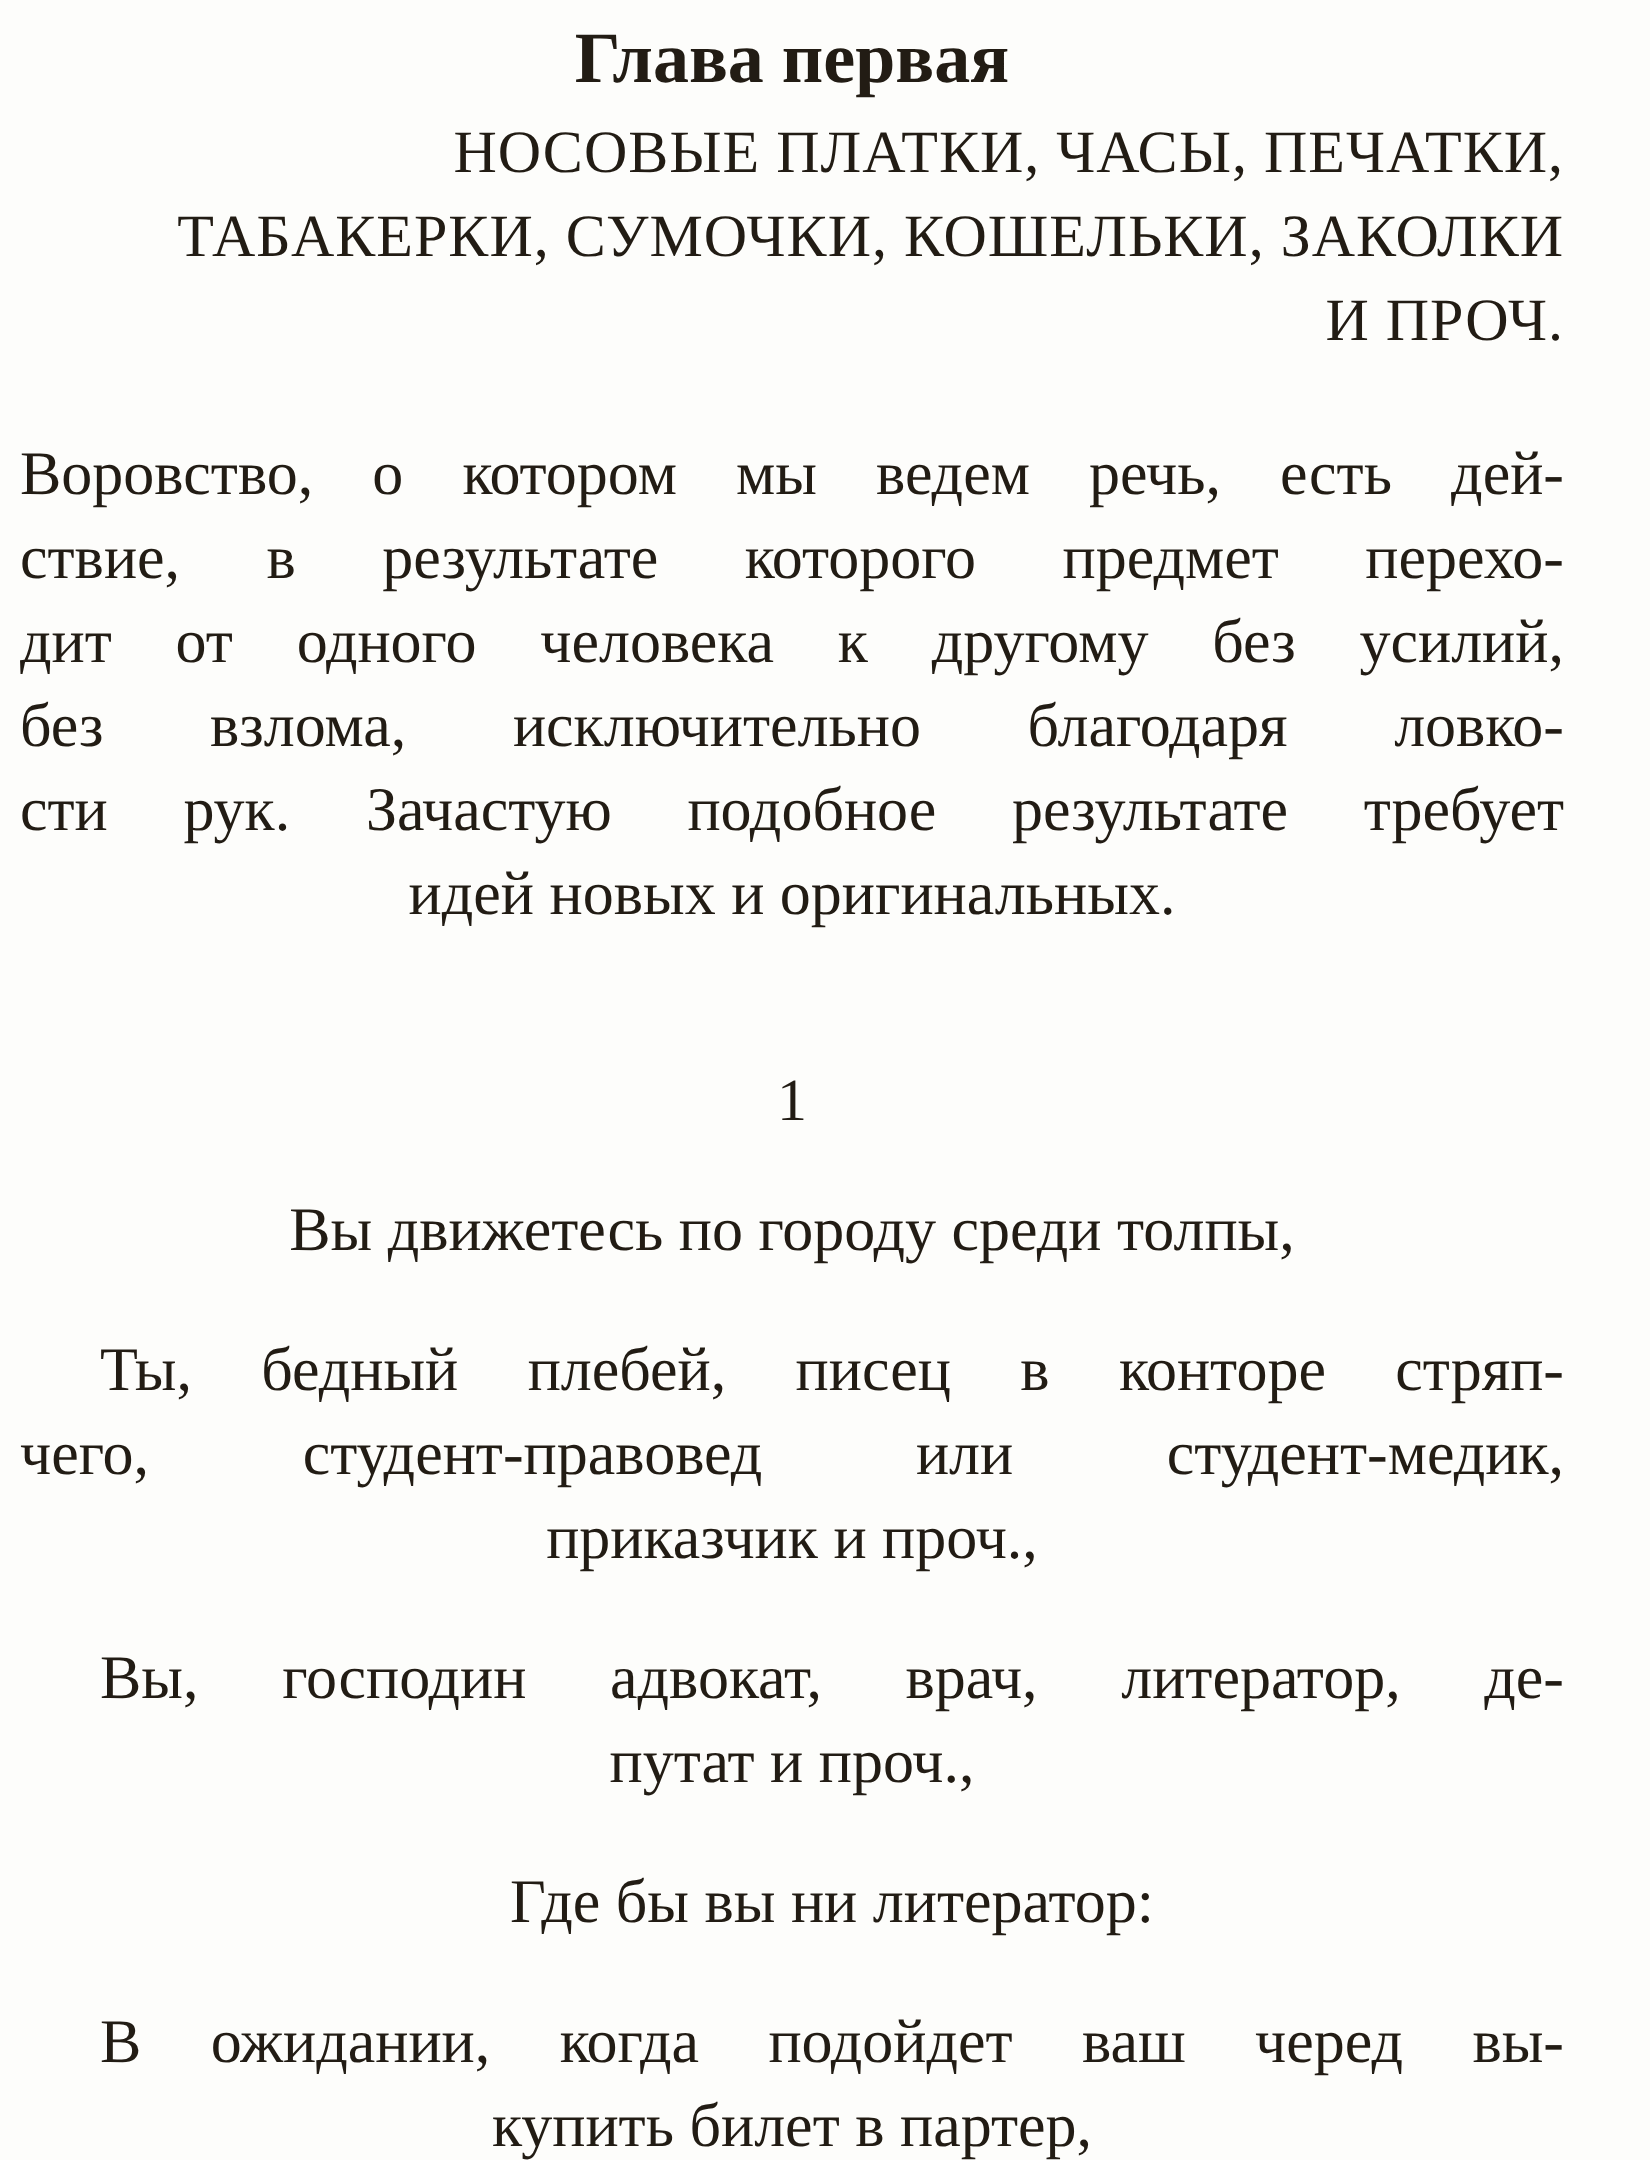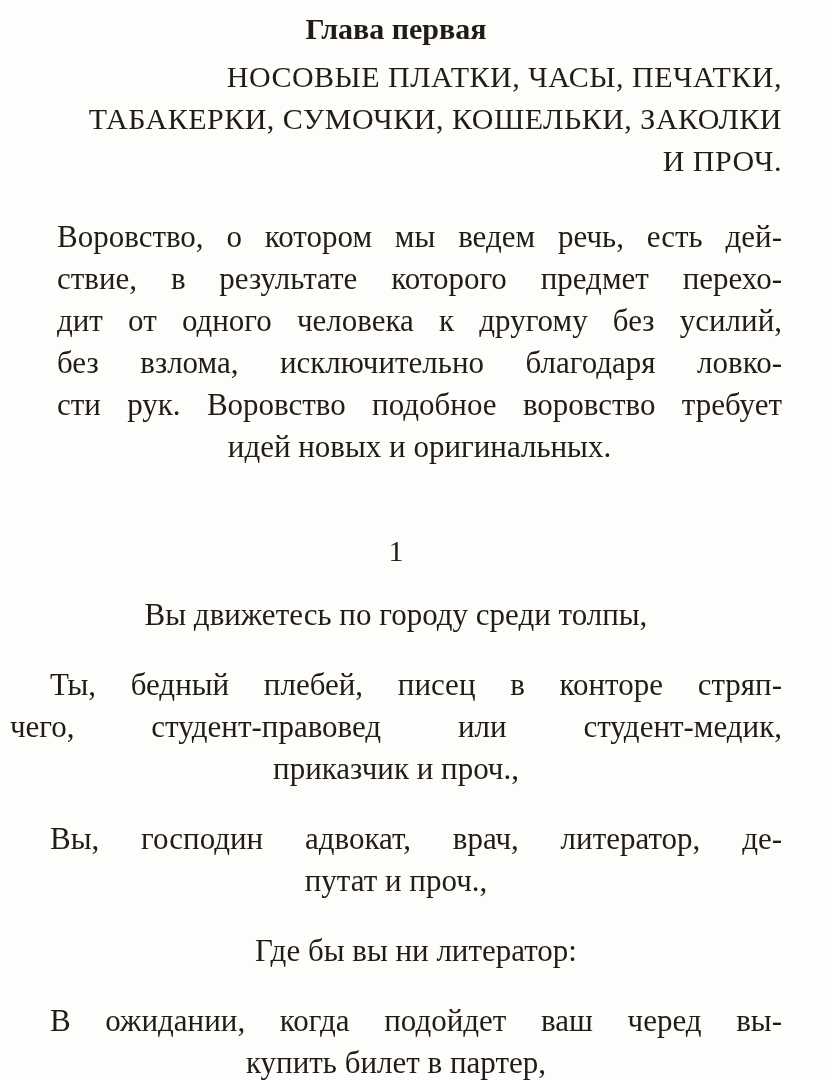--- a/index.html
+++ b/index.html
@@ -26,36 +26,36 @@
     line-height: 42px;
     white-space: normal;
   }
   .justify {
     text-align: justify;
     text-align-last: justify;
   }
   .left { text-align: center; }
   .indent { text-indent: 40px; margin-top: 28px; }
   .chapter-title {
-    font-size: 30px;
+    font-size: 36px;
     line-height: 42px;
     font-weight: bold;
     text-align: center;
     white-space: nowrap;
   }
   .chapter-subtitle { margin-top: 6px; }
   .chapter-subtitle .line {
     font-size: 30px;
     line-height: 42px;
     font-weight: normal;
     text-align: right;
     letter-spacing: 0.5px;
     white-space: nowrap;
   }
-  .intro { margin-top: 34px; margin-left: 47px; }
+  .intro { margin-top: 34px; }
   .section-number {
     margin-top: 62px;
     font-size: 30px;
     line-height: 42px;
     text-align: center;
   }
   .verse { margin-top: 22px; }
   .page-number {
     margin-top: 28px;
     font-size: 30px;
@@ -74,21 +74,21 @@
     <div class="line">НОСОВЫЕ ПЛАТКИ, ЧАСЫ, ПЕЧАТКИ,</div>
     <div class="line">ТАБАКЕРКИ, СУМОЧКИ, КОШЕЛЬКИ, ЗАКОЛКИ</div>
     <div class="line">И ПРОЧ.</div>
   </div>
 
   <div class="intro">
     <div class="line justify">Воровство, о котором мы ведем речь, есть дей-</div>
     <div class="line justify">ствие, в результате которого предмет перехо-</div>
     <div class="line justify">дит от одного человека к другому без усилий,</div>
     <div class="line justify">без взлома, исключительно благодаря ловко-</div>
-    <div class="line justify">сти рук. Воровство подобное воровство требует</div>
+    <div class="line justify">сти рук. Зачастую подобное результате требует</div>
     <div class="line left">идей новых и оригинальных.</div>
   </div>
 
   <div class="section-number">1</div>
 
   <div class="verse">
     <div class="line left">Вы движетесь по городу среди толпы,</div>
     <div class="line justify indent">Ты, бедный плебей, писец в конторе стряп-</div>
     <div class="line justify">чего, студент-правовед или студент-медик,</div>
     <div class="line left">приказчик и проч.,</div>

